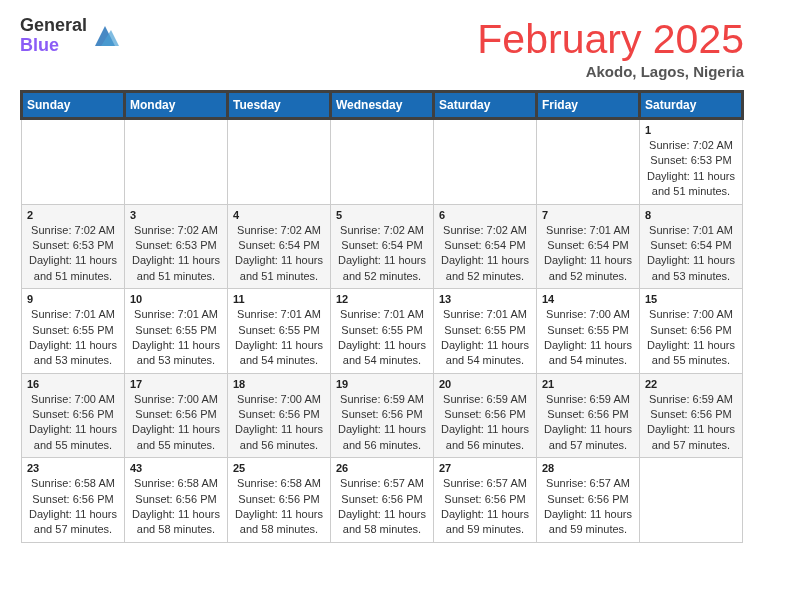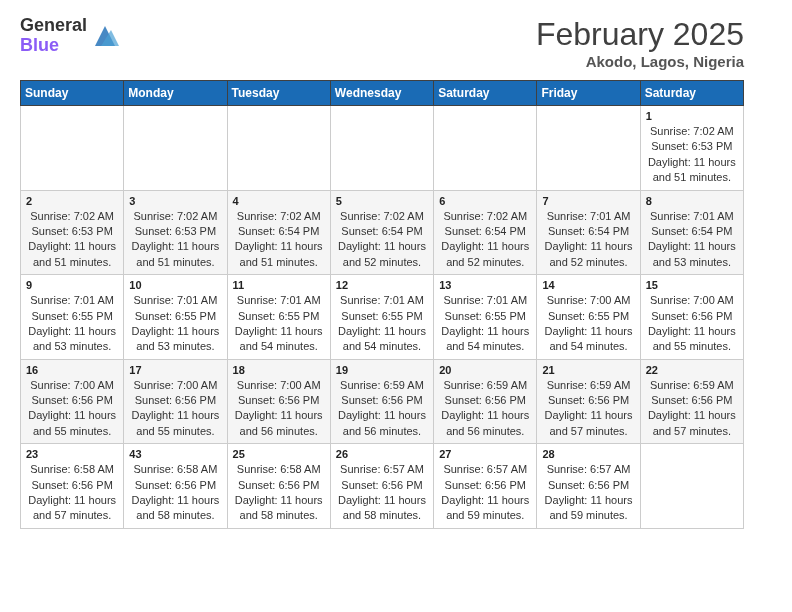--- a/index.html
+++ b/index.html
@@ -37,41 +37,41 @@
     .logo-text .blue { color: #8b5cf6; }
     .logo-icon {
       width: 28px;
       height: 28px;
       margin-left: 4px;
     }
     .title-block {
       text-align: right;
     }
     .title-block h1 {
-      font-size: 32px;
-      color: #404040;
+      font-size: 41px;
+      color: #ef4444;
       font-weight: normal;
     }
     .title-block h2 {
       font-size: 15px;
       color: #555;
       font-weight: bold;
     }
     .calendar {
       width: 100%;
       border-collapse: collapse;
       table-layout: fixed;
     }
     .calendar thead tr th {
       background: #1a6bb5;
       color: #fff;
       font-size: 12px;
       padding: 5px 4px;
       text-align: left;
-      border: 1px solid #404040;
+      border: 3px solid #404040;
       font-weight: bold;
     }
     .calendar tbody tr td {
       border: 1px solid #ccc;
       vertical-align: top;
       padding: 4px 5px;
       font-size: 9.5px;
       color: #333;
       height: 80px;
       width: calc(100% / 7);

